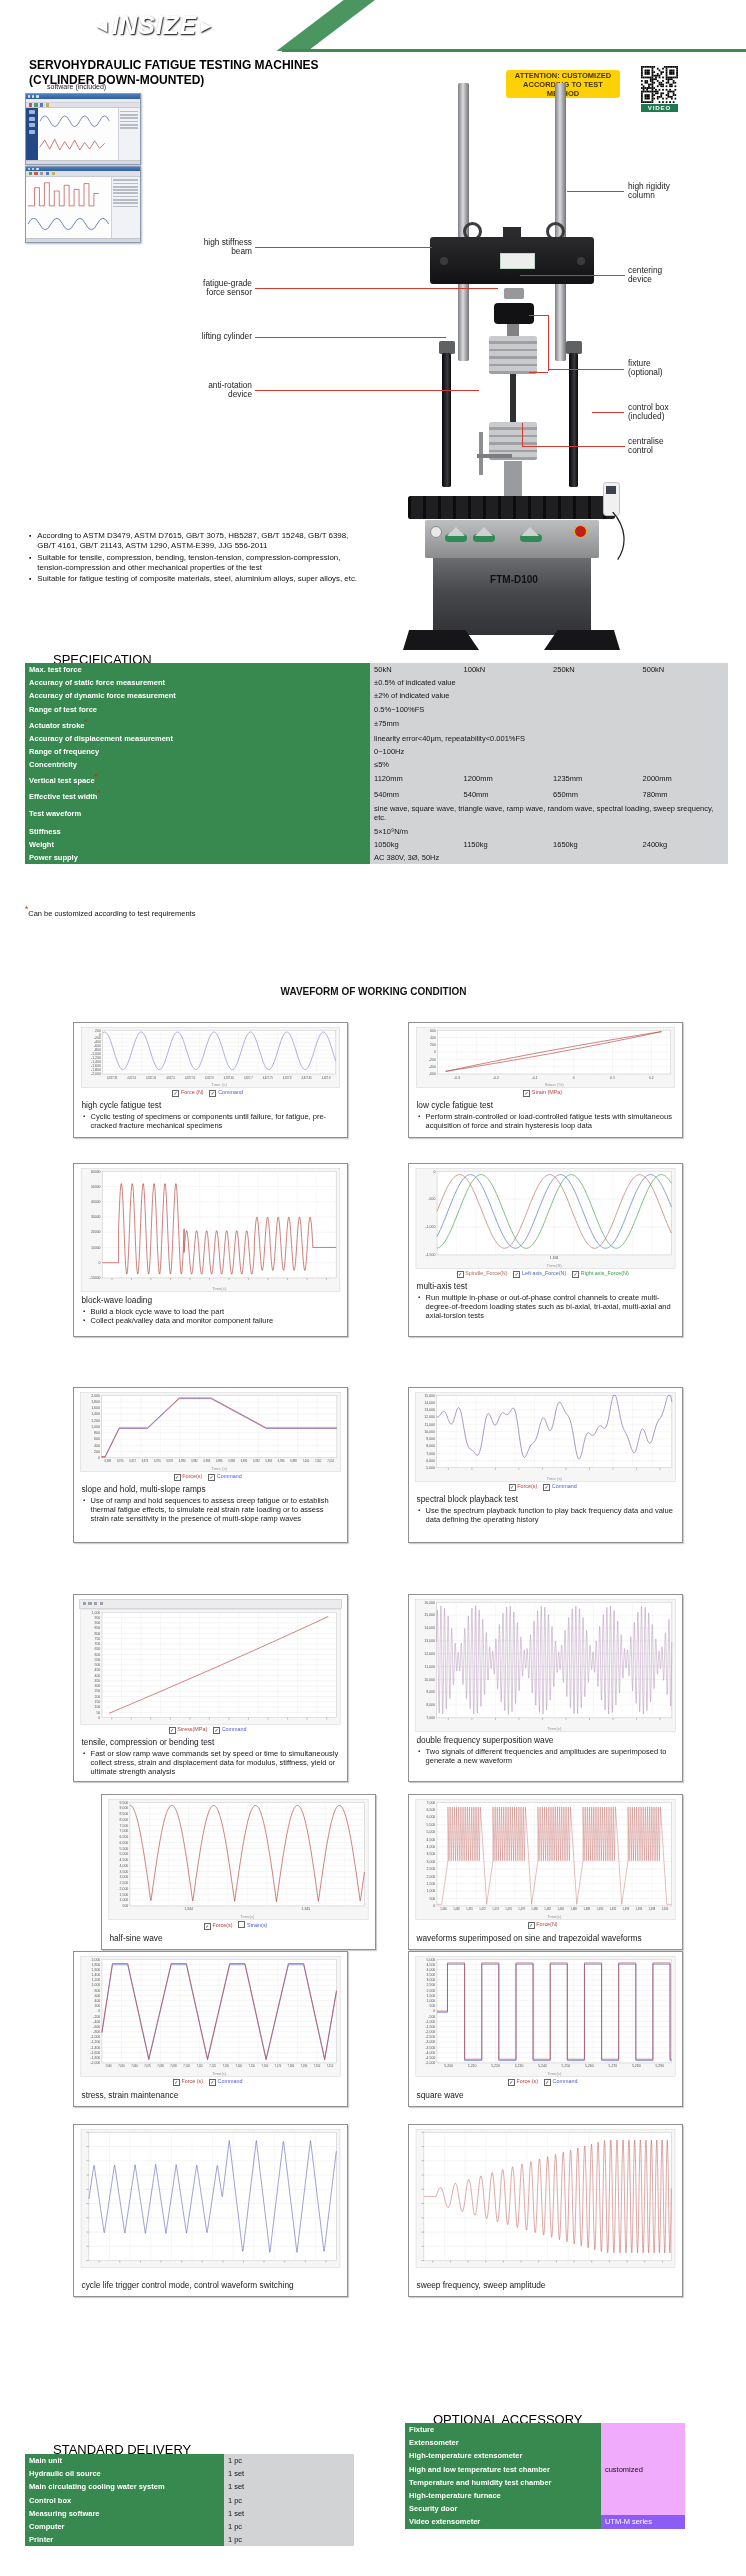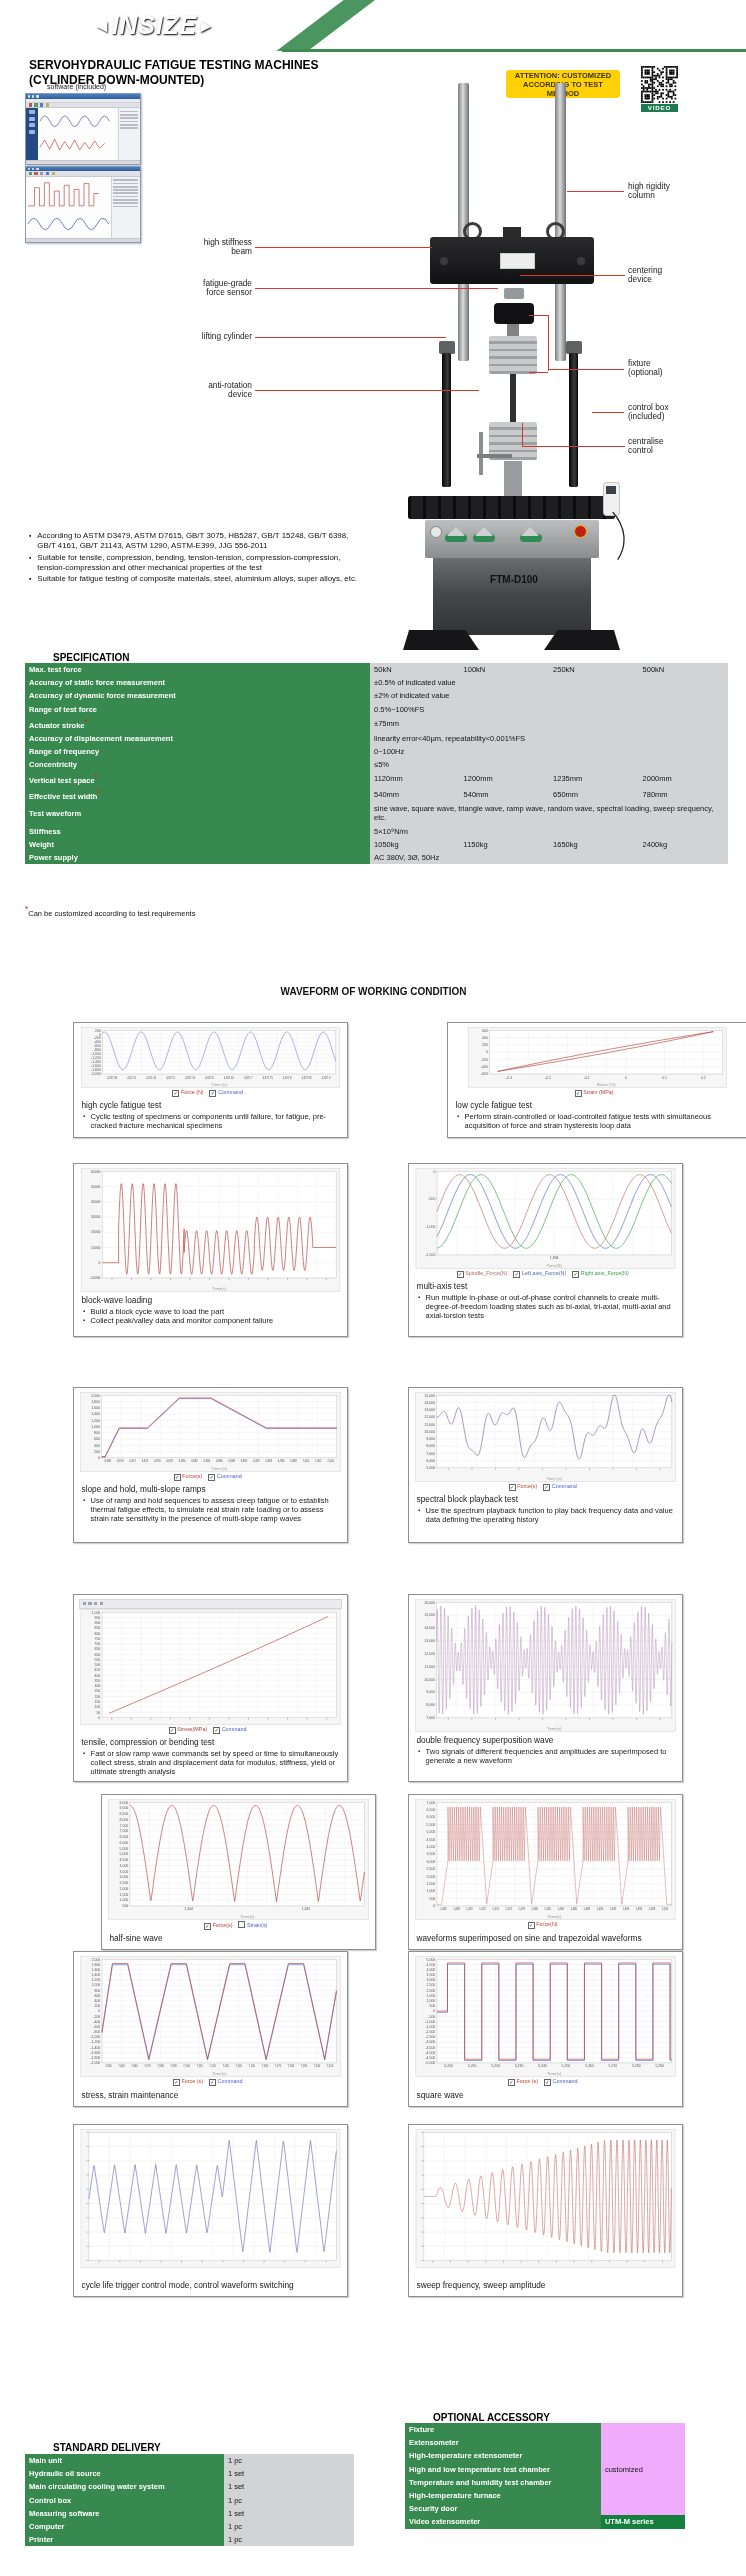--- a/index.html
+++ b/index.html
@@ -85,28 +85,28 @@
   .mlabel.left{text-align:right;}
   .lline{position:absolute;background:#d23a2e;}
   #model-label{position:absolute;left:452px;top:574px;width:124px;text-align:center;
                font-weight:bold;font-size:10px;color:#111;}
   
   #intro{position:absolute;left:29px;top:531px;width:330px;}
   #intro li{list-style:none;font-size:7.9px;line-height:10.4px;margin:0 0 0.8px 8.3px;position:relative;}
   #intro li:before{content:"▪";position:absolute;left:-8.3px;top:0;font-size:6.6px;}
   #intro ul{margin:0;padding:0;}
   
-  .sec-title{position:absolute;font-size:10px;font-weight:bold;color:#000;padding-left:28px;}
+  .sec-title{position:absolute;font-size:13px;font-weight:normal;color:#000;padding-left:28px;}
   table.gtable{border-collapse:separate;border-spacing:0.8px;background:#fff;table-layout:fixed;}
   table.gtable td{font-size:7.5px;padding:2.1px 4.1px;vertical-align:middle;}
   td.lbl{background:#38894f;color:#fff;font-weight:bold;}
   td.val{background:#d2d3d5;color:#151515;}
   td.val.b{font-weight:bold;}
   td.merged{background:#f0abfc;text-align:left;color:#151515;}
-  td.dark{background:#15803d;color:#fff;font-weight:bold;}
+  td.dark{background:#8b5cf6;color:#fff;font-weight:normal;}
   .star{color:#e02010;font-size:6.6px;vertical-align:super;}
   #spec-foot{position:absolute;left:25px;top:904px;font-size:7.5px;color:#111;}
   #spec-foot .star{font-size:8.3px;}
   
   #wave-title{position:absolute;left:0;top:986px;width:747px;text-align:center;
               font-size:10px;font-weight:bold;}
   .chart-box{position:absolute;background:#fff;border:0.8px solid #8f8f8f;box-shadow:1.2px 1.2px 0 #cfcfcf;
              box-sizing:border-box;padding:4.1px 5px;display:flex;flex-direction:column;}
   .chart-box svg{display:block;margin:0 auto;}
   .chart-box svg text{font-family:"Liberation Sans","DejaVu Sans",sans-serif;}
@@ -687,21 +687,21 @@
           <text x="297.2083333333333" y="62.5" font-size="3.2" fill="#555" text-anchor="middle">4,827.9</text>
           <text x="167.5" y="71.5" font-size="5.2" fill="#999" text-anchor="middle">Time (s)</text>
           <path d="M26.0,7.7L26.6,7.1L27.1,6.6L27.7,6.3L28.3,6.1L28.8,6.1L29.4,6.3L30.0,6.5L30.5,7.0L31.1,7.5L31.7,8.2L32.2,9.1L32.8,10.0L33.4,11.1L33.9,12.3L34.5,13.6L35.1,15.0L35.6,16.5L36.2,18.1L36.8,19.8L37.3,21.5L37.9,23.2L38.5,25.0L39.0,26.8L39.6,28.7L40.1,30.5L40.7,32.3L41.3,34.1L41.8,35.9L42.4,37.6L43.0,39.3L43.5,40.9L44.1,42.4L44.7,43.8L45.2,45.1L45.8,46.4L46.4,47.5L46.9,48.5L47.5,49.4L48.1,50.1L48.6,50.7L49.2,51.2L49.8,51.5L50.3,51.7L50.9,51.7L51.5,51.6L52.0,51.3L52.6,50.9L53.2,50.3L53.7,49.6L54.3,48.8L54.9,47.9L55.4,46.8L56.0,45.6L56.6,44.3L57.1,42.9L57.7,41.4L58.3,39.8L58.8,38.2L59.4,36.5L60.0,34.7L60.5,32.9L61.1,31.1L61.7,29.3L62.2,27.5L62.8,25.6L63.4,23.8L63.9,22.1L64.5,20.3L65.1,18.7L65.6,17.1L66.2,15.5L66.8,14.1L67.3,12.8L67.9,11.5L68.4,10.4L69.0,9.4L69.6,8.5L70.1,7.8L70.7,7.1L71.3,6.7L71.8,6.3L72.4,6.2L73.0,6.1L73.5,6.2L74.1,6.5L74.7,6.9L75.2,7.4L75.8,8.1L76.4,9.0L76.9,9.9L77.5,11.0L78.1,12.2L78.6,13.5L79.2,14.8L79.8,16.3L80.3,17.9L80.9,19.5L81.5,21.2L82.0,23.0L82.6,24.8L83.2,26.6L83.7,28.4L84.3,30.3L84.9,32.1L85.4,33.9L86.0,35.7L86.6,37.4L87.1,39.0L87.7,40.7L88.3,42.2L88.8,43.6L89.4,45.0L90.0,46.2L90.5,47.4L91.1,48.4L91.7,49.3L92.2,50.0L92.8,50.6L93.4,51.1L93.9,51.5L94.5,51.7L95.1,51.7L95.6,51.6L96.2,51.3L96.8,50.9L97.3,50.4L97.9,49.7L98.4,48.9L99.0,48.0L99.6,46.9L100.1,45.7L100.7,44.4L101.3,43.1L101.8,41.6L102.4,40.0L103.0,38.4L103.5,36.7L104.1,34.9L104.7,33.2L105.2,31.3L105.8,29.5L106.4,27.7L106.9,25.9L107.5,24.1L108.1,22.3L108.6,20.5L109.2,18.9L109.8,17.3L110.3,15.7L110.9,14.3L111.5,12.9L112.0,11.7L112.6,10.5L113.2,9.5L113.7,8.6L114.3,7.8L114.9,7.2L115.4,6.7L116.0,6.4L116.6,6.2L117.1,6.1L117.7,6.2L118.3,6.5L118.8,6.8L119.4,7.4L120.0,8.0L120.5,8.8L121.1,9.8L121.7,10.8L122.2,12.0L122.8,13.3L123.4,14.7L123.9,16.1L124.5,17.7L125.0,19.3L125.6,21.0L126.2,22.8L126.7,24.6L127.3,26.4L127.9,28.2L128.4,30.0L129.0,31.8L129.6,33.7L130.1,35.4L130.7,37.2L131.3,38.8L131.8,40.5L132.4,42.0L133.0,43.5L133.5,44.8L134.1,46.1L134.7,47.2L135.2,48.3L135.8,49.2L136.4,49.9L136.9,50.6L137.5,51.1L138.1,51.4L138.6,51.6L139.2,51.7L139.8,51.6L140.3,51.4L140.9,51.0L141.5,50.5L142.0,49.8L142.6,49.0L143.2,48.1L143.7,47.1L144.3,45.9L144.9,44.6L145.4,43.2L146.0,41.8L146.6,40.2L147.1,38.6L147.7,36.9L148.3,35.2L148.8,33.4L149.4,31.6L150.0,29.7L150.5,27.9L151.1,26.1L151.7,24.3L152.2,22.5L152.8,20.8L153.4,19.1L153.9,17.5L154.5,15.9L155.0,14.5L155.6,13.1L156.2,11.8L156.7,10.7L157.3,9.6L157.9,8.7L158.4,7.9L159.0,7.3L159.6,6.8L160.1,6.4L160.7,6.2L161.3,6.1L161.8,6.2L162.4,6.4L163.0,6.8L163.5,7.3L164.1,7.9L164.7,8.7L165.2,9.7L165.8,10.7L166.4,11.9L166.9,13.1L167.5,14.5L168.1,16.0L168.6,17.5L169.2,19.1L169.8,20.8L170.3,22.5L170.9,24.3L171.5,26.1L172.0,28.0L172.6,29.8L173.2,31.6L173.7,33.4L174.3,35.2L174.9,37.0L175.4,38.6L176.0,40.3L176.6,41.8L177.1,43.3L177.7,44.7L178.3,45.9L178.8,47.1L179.4,48.1L180.0,49.1L180.5,49.8L181.1,50.5L181.7,51.0L182.2,51.4L182.8,51.6L183.3,51.7L183.9,51.6L184.5,51.4L185.0,51.1L185.6,50.6L186.2,49.9L186.7,49.1L187.3,48.2L187.9,47.2L188.4,46.0L189.0,44.8L189.6,43.4L190.1,42.0L190.7,40.4L191.3,38.8L191.8,37.1L192.4,35.4L193.0,33.6L193.5,31.8L194.1,30.0L194.7,28.1L195.2,26.3L195.8,24.5L196.4,22.7L196.9,21.0L197.5,19.3L198.1,17.7L198.6,16.1L199.2,14.6L199.8,13.2L200.3,12.0L200.9,10.8L201.5,9.7L202.0,8.8L202.6,8.0L203.2,7.4L203.7,6.8L204.3,6.4L204.9,6.2L205.4,6.1L206.0,6.2L206.6,6.4L207.1,6.7L207.7,7.2L208.3,7.9L208.8,8.6L209.4,9.5L210.0,10.6L210.5,11.7L211.1,13.0L211.6,14.3L212.2,15.8L212.8,17.3L213.3,18.9L213.9,20.6L214.5,22.3L215.0,24.1L215.6,25.9L216.2,27.7L216.7,29.6L217.3,31.4L217.9,33.2L218.4,35.0L219.0,36.7L219.6,38.4L220.1,40.1L220.7,41.6L221.3,43.1L221.8,44.5L222.4,45.8L223.0,47.0L223.5,48.0L224.1,48.9L224.7,49.8L225.2,50.4L225.8,51.0L226.4,51.4L226.9,51.6L227.5,51.7L228.1,51.6L228.6,51.5L229.2,51.1L229.8,50.6L230.3,50.0L230.9,49.2L231.5,48.4L232.0,47.3L232.6,46.2L233.2,44.9L233.7,43.6L234.3,42.1L234.9,40.6L235.4,39.0L236.0,37.3L236.6,35.6L237.1,33.8L237.7,32.0L238.3,30.2L238.8,28.4L239.4,26.5L239.9,24.7L240.5,22.9L241.1,21.2L241.6,19.5L242.2,17.9L242.8,16.3L243.3,14.8L243.9,13.4L244.5,12.1L245.0,10.9L245.6,9.9L246.2,8.9L246.7,8.1L247.3,7.4L247.9,6.9L248.4,6.5L249.0,6.2L249.6,6.1L250.1,6.2L250.7,6.3L251.3,6.7L251.8,7.2L252.4,7.8L253.0,8.5L253.5,9.4L254.1,10.4L254.7,11.6L255.2,12.8L255.8,14.1L256.4,15.6L256.9,17.1L257.5,18.7L258.1,20.4L258.6,22.1L259.2,23.9L259.8,25.7L260.3,27.5L260.9,29.3L261.5,31.2L262.0,33.0L262.6,34.8L263.2,36.5L263.7,38.2L264.3,39.9L264.9,41.4L265.4,42.9L266.0,44.3L266.5,45.6L267.1,46.8L267.7,47.9L268.2,48.8L268.8,49.7L269.4,50.4L269.9,50.9L270.5,51.3L271.1,51.6L271.6,51.7L272.2,51.7L272.8,51.5L273.3,51.2L273.9,50.7L274.5,50.1L275.0,49.3L275.6,48.5L276.2,47.5L276.7,46.3L277.3,45.1L277.9,43.8L278.4,42.3L279.0,40.8L279.6,39.2L280.1,37.5L280.7,35.8L281.3,34.1L281.8,32.3L282.4,30.4L283.0,28.6L283.5,26.8L284.1,25.0L284.7,23.2L285.2,21.4L285.8,19.7L286.4,18.1L286.9,16.5L287.5,15.0L288.1,13.6L288.6,12.3L289.2,11.1L289.8,10.0L290.3,9.0L290.9,8.2L291.5,7.5L292.0,6.9L292.6,6.5L293.2,6.3L293.7,6.1L294.3,6.2L294.8,6.3L295.4,6.6L296.0,7.1L296.5,7.7L297.1,8.4L297.7,9.3L298.2,10.3L298.8,11.4L299.4,12.6L299.9,14.0L300.5,15.4L301.1,16.9L301.6,18.5L302.2,20.2L302.8,21.9L303.3,23.7L303.9,25.5L304.5,27.3L305.0,29.1L305.6,30.9L306.2,32.8L306.7,34.5L307.3,36.3L307.9,38.0L308.4,39.7L309.0,41.2" fill="none" stroke="#8084d8" stroke-width="0.8"></path>
         </svg>
         <div class="legend"><span class="cb">✓</span><span class="ll" style="color: rgb(181, 65, 60);">Force (N)</span><span class="cb">✓</span><span class="ll" style="color: rgb(79, 91, 213);">Command</span></div>
         <div class="cap">high cycle fatigue test</div>
         <ul class="cbullets">
           <li>Cyclic testing of specimens or components until failure, for fatigue, pre-cracked fracture mechanical specimens</li>
         </ul>
       </div>
-      <div class="chart-box" style="left: 408px; top: 1022px; width: 300px; height: 116px; margin-left: 39px;">
+      <div class="chart-box" style="left: 408px; top: 1022px; width: 275px; height: 116px;">
         <svg width="261" height="61" viewBox="0 0 314 74">
           <rect x="0.5" y="0.5" width="313" height="73" fill="#f6f6f6" stroke="#d2d2d2" stroke-width="0.6"></rect>
           <rect x="26" y="4" width="283" height="53" fill="#ffffff" stroke="#c4c4c4" stroke-width="0.6"></rect>
           <line x1="49.58333333333333" y1="4" x2="49.58333333333333" y2="57" stroke="#ececec" stroke-width="0.5"></line>
           <line x1="73.16666666666666" y1="4" x2="73.16666666666666" y2="57" stroke="#ececec" stroke-width="0.5"></line>
           <line x1="96.75" y1="4" x2="96.75" y2="57" stroke="#ececec" stroke-width="0.5"></line>
           <line x1="120.33333333333333" y1="4" x2="120.33333333333333" y2="57" stroke="#ececec" stroke-width="0.5"></line>
           <line x1="143.91666666666669" y1="4" x2="143.91666666666669" y2="57" stroke="#ececec" stroke-width="0.5"></line>
           <line x1="167.5" y1="4" x2="167.5" y2="57" stroke="#ececec" stroke-width="0.5"></line>
           <line x1="191.08333333333334" y1="4" x2="191.08333333333334" y2="57" stroke="#ececec" stroke-width="0.5"></line>

